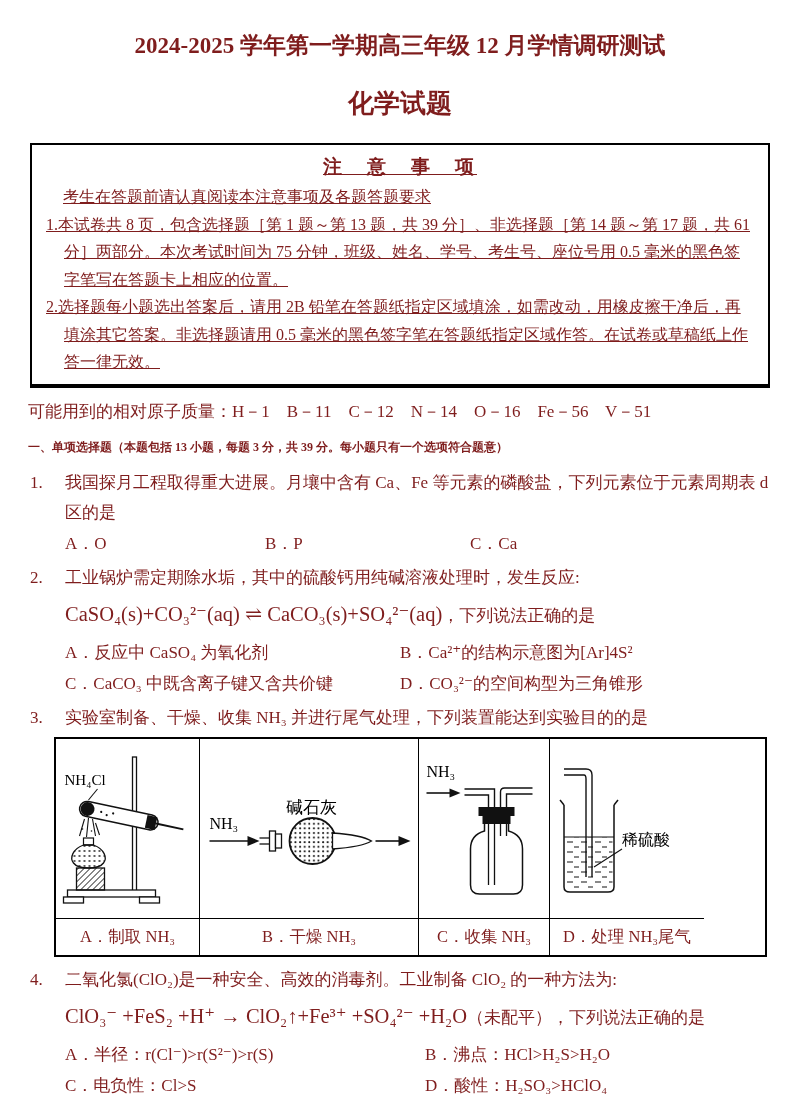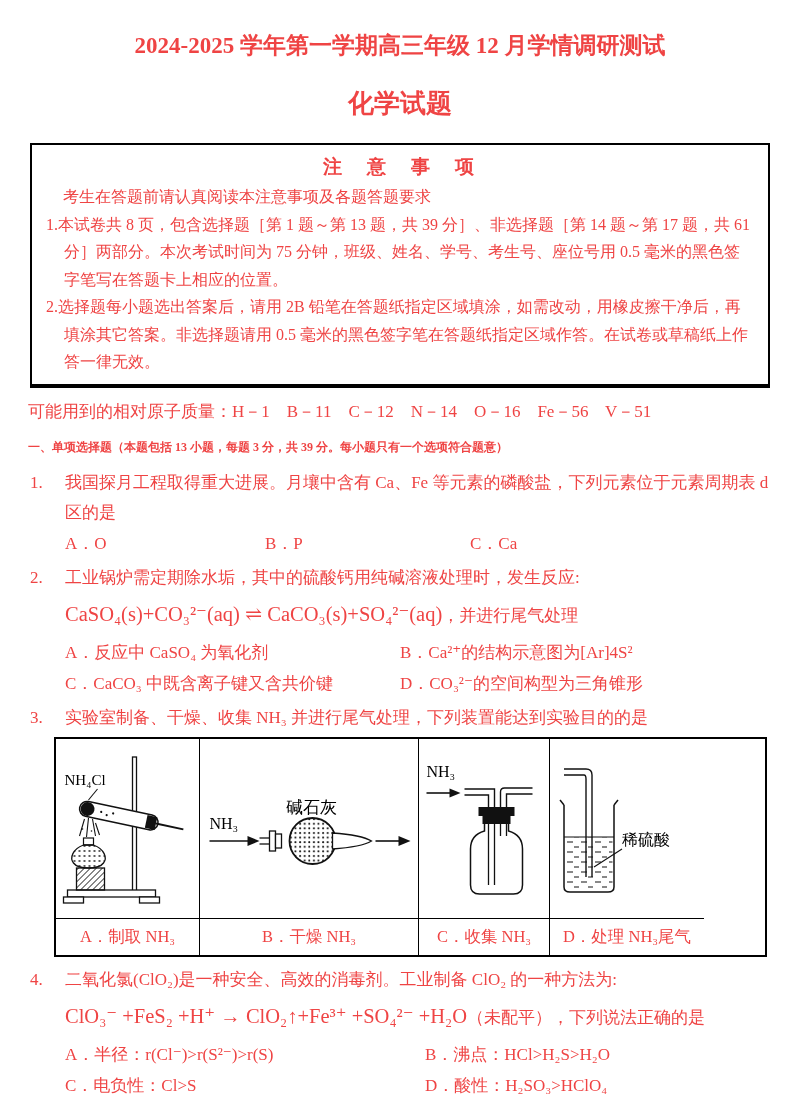--- a/index.html
+++ b/index.html
@@ -1,27 +1,27 @@
 <!DOCTYPE html>
 <html><head>
 <meta charset="utf-8">
 <style>
   * { margin:0; padding:0; box-sizing:border-box; }
   html,body { background:#ffffff; }
   .page {
-    width:800px; height:1115px; background:#ffffff; color:#ef4444;
+    width:800px; height:1115px; background:#ffffff; color:#7f1d1d;
     font-family:"Liberation Serif","DejaVu Serif","DejaVu Sans",serif;
     position:relative; overflow:hidden; margin:0 auto;
   }
   .title { padding-top:30px; text-align:center; font-weight:700; font-size:23px; line-height:32px; }
   .subtitle { text-align:center; font-weight:700; font-size:26px; line-height:34px; margin-top:25px; }
 
   .notice {
     margin:22px 30px 10px; border:2px solid #000; border-bottom-width:4px;
-    padding:5px 14px 8px; font-size:16px; line-height:27.5px;
+    padding:5px 14px 8px; font-size:16px; line-height:27.5px;text-decoration:underline;
   }
   .notice-heading { text-align:center; font-weight:700; font-size:19px; line-height:33px; letter-spacing:3px; }
   .notice-intro { text-indent:17px; }
   .notice-item { padding-left:18px; text-indent:-18px; }
 
   .atomic { margin:11px 0 0 28px; font-size:17px; line-height:26px; white-space:pre-wrap; }
   .sec-head { margin:7px 28px 6px; font-size:12px; font-weight:700; line-height:30px; }
 
   .q { position:relative; margin:2px 30px 4px; font-size:17px; line-height:30px; }
   .qnum { position:absolute; left:0; top:0; width:32px; }
@@ -75,21 +75,21 @@
         <span>C．Ca</span>
       </div>
     </div>
   </div>
 
   <div class="q">
     <span class="qnum">2.</span>
     <div class="qbody">
       <div>工业锅炉需定期除水垢，其中的硫酸钙用纯碱溶液处理时，发生反应:</div>
       <div class="eqline">
-        <span class="eq">CaSO₄(s)+CO₃²⁻(aq) ⇌ CaCO₃(s)+SO₄²⁻(aq)</span><span class="eqtail">，并进行尾气处理</span>
+        <span class="eq">CaSO₄(s)+CO₃²⁻(aq) ⇌ CaCO₃(s)+SO₄²⁻(aq)</span><span class="eqtail">，下列说法正确的是</span>
       </div>
       <div class="opts2a">
         <span>A．反应中 CaSO₄ 为氧化剂</span>
         <span>B．Ca²⁺的结构示意图为[Ar]4S²</span>
         <span>C．CaCO₃ 中既含离子键又含共价键</span>
         <span>D．CO₃²⁻的空间构型为三角锥形</span>
       </div>
     </div>
   </div>
 

